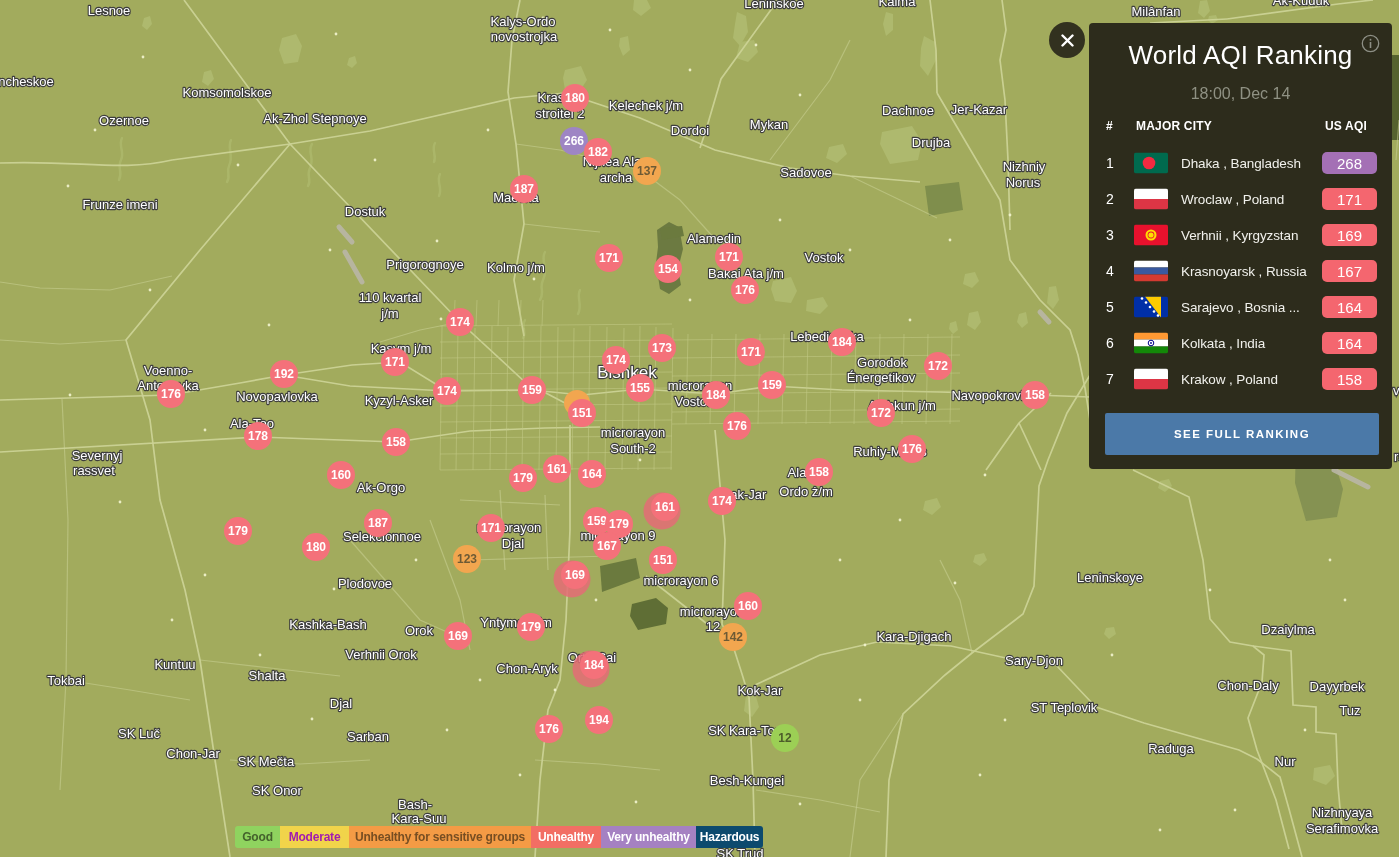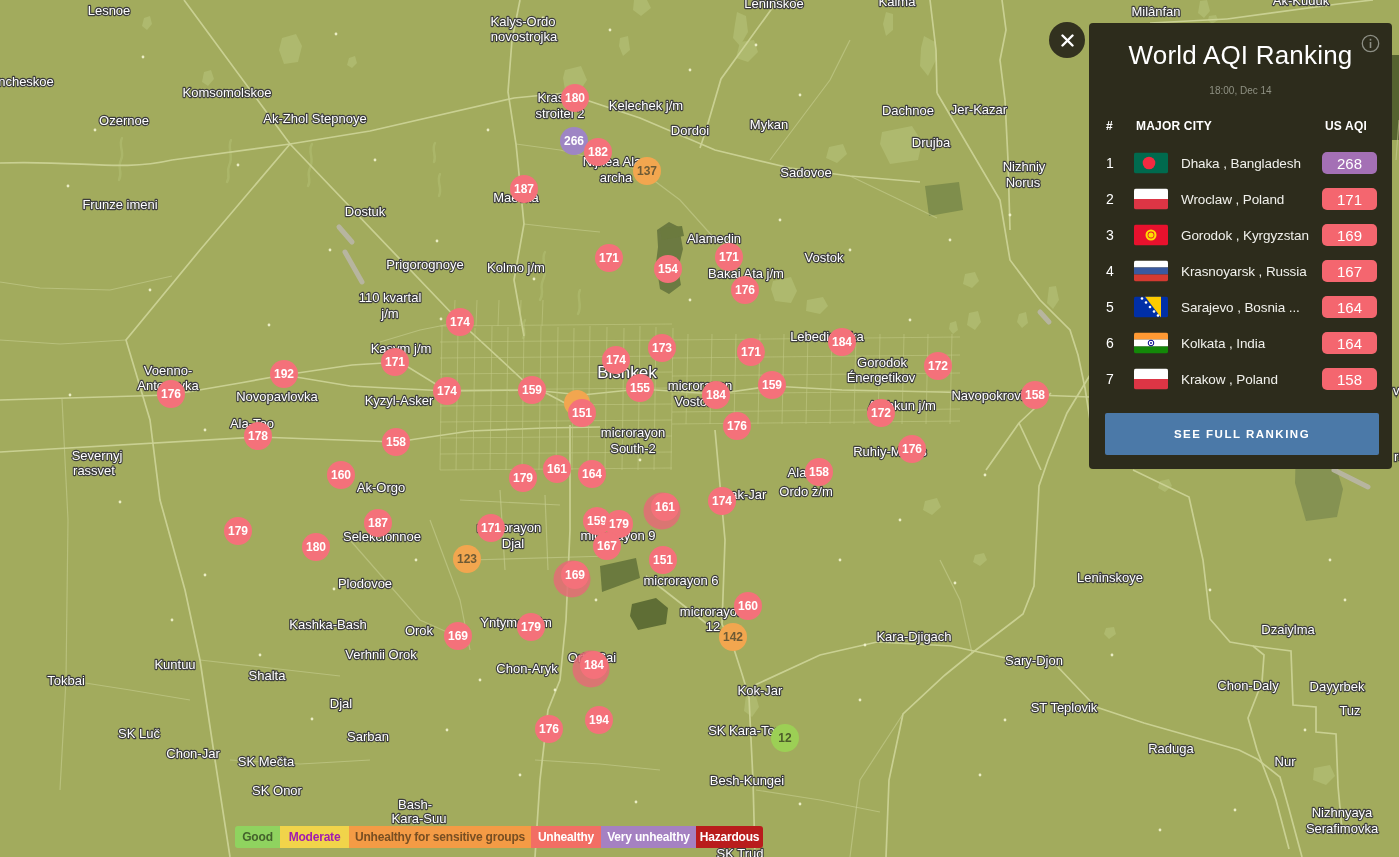--- a/index.html
+++ b/index.html
@@ -1,21 +1,21 @@
 <!DOCTYPE html>
 <html><head><meta charset="utf-8">
 <style>
 *{margin:0;padding:0;box-sizing:border-box}
 html,body{width:1399px;height:857px;overflow:hidden;font-family:"Liberation Sans",sans-serif;background:#a2ab5d}
 .stage{position:relative;width:1399px;height:722px}
 .panel{position:absolute;left:1089px;top:23px;width:303px;height:446px;background:#2d2c1c;border-radius:4px;color:#fff}
 .close{position:absolute;left:1049px;top:22px;width:36px;height:36px;border-radius:50%;background:#32311f;display:flex;align-items:center;justify-content:center}
 .info{position:absolute;right:12px;top:11px}
 .title{position:absolute;left:0;width:100%;top:17px;text-align:center;font-size:26px;letter-spacing:.2px}
-.date{position:absolute;left:0;width:100%;top:62px;text-align:center;font-size:10px;color:#8f9183}
+.date{position:absolute;left:0;width:100%;top:62px;text-align:center;font-size:16px;color:#8f9183}
 .hdr{position:absolute;left:0;width:100%;top:96px;height:16px;font-size:12px;font-weight:bold;letter-spacing:.2px}
 .hdr .h1{position:absolute;left:17px}
 .hdr .h2{position:absolute;left:47px}
 .hdr .h3{position:absolute;right:25px}
 .rows{position:absolute;left:0;width:100%;top:122px}
 .row{position:relative;height:36px}
 .rk{position:absolute;left:17px;top:50%;transform:translateY(-50%);font-size:14px}
 .fl{position:absolute;left:45px;top:50%;transform:translateY(-50%);width:34px;height:21px;border-radius:2px;overflow:hidden}
 .fl svg{display:block}
 .ct{position:absolute;left:92px;top:50%;transform:translateY(-50%);font-size:13.5px;color:#f1f1ec;white-space:nowrap;letter-spacing:-.1px}
@@ -447,21 +447,21 @@
         <text x="1393" y="395">ve</text>
         <text x="1394" y="461">ra</text>
       </g>
 </svg>
 <div class="legend">
 <div style="background:#8fd35f;color:#44622c;border-radius:3px 0 0 3px;width:45px">Good</div>
 <div style="background:#f1d44a;color:#a21caf;width:69px">Moderate</div>
 <div style="background:#f49b45;color:#774e22;width:182px">Unhealthy for sensitive groups</div>
 <div style="background:#f26e64;color:#fff;width:70px">Unhealthy</div>
 <div style="background:#a581c2;color:#fff;width:95px">Very unhealthy</div>
-<div style="background:#b91c1c;color:#fff;border-radius:0 3px 3px 0;width:67px">Hazardous</div>
+<div style="background:#0c4a6e;color:#fff;border-radius:0 3px 3px 0;width:67px">Hazardous</div>
 </div>
 <div class="panel">
 <svg class="info" width="19" height="19" viewBox="0 0 19 19">
         <circle cx="9.5" cy="9.5" r="8.2" fill="none" stroke="#8d8f85" stroke-width="1.3"></circle>
         <rect x="8.7" y="8" width="1.6" height="6" fill="#8d8f85"></rect>
         <rect x="8.7" y="4.8" width="1.6" height="1.8" fill="#8d8f85"></rect>
       </svg>
 <div class="title">World AQI Ranking</div>
 <div class="date">18:00, Dec 14</div>
 <div class="hdr">
@@ -495,21 +495,21 @@
 <div class="row">
           <div class="rk">3</div>
           <div class="fl">
             <svg viewBox="0 0 34 21" width="34" height="21">
               <rect width="34" height="21" fill="#e8112d"></rect>
               <circle cx="17" cy="10.5" r="5.5" fill="#ffdd00"></circle>
               <circle cx="17" cy="10.5" r="3.4" fill="#e8112d"></circle>
               <circle cx="17" cy="10.5" r="2.6" fill="#ffdd00"></circle>
             </svg>
           </div>
-          <div class="ct">Gorodok , Kyrgyzstan</div>
+          <div class="ct">Verhnii , Kyrgyzstan</div>
           <div class="bg" style="background:#f4666f">169</div>
         </div>
 <div class="row">
           <div class="rk">4</div>
           <div class="fl">
             <svg viewBox="0 0 34 21" width="34" height="21">
               <rect width="34" height="7" fill="#fff"></rect>
               <rect y="7" width="34" height="7" fill="#39599f"></rect>
               <rect y="14" width="34" height="7" fill="#d43a31"></rect>
             </svg>

